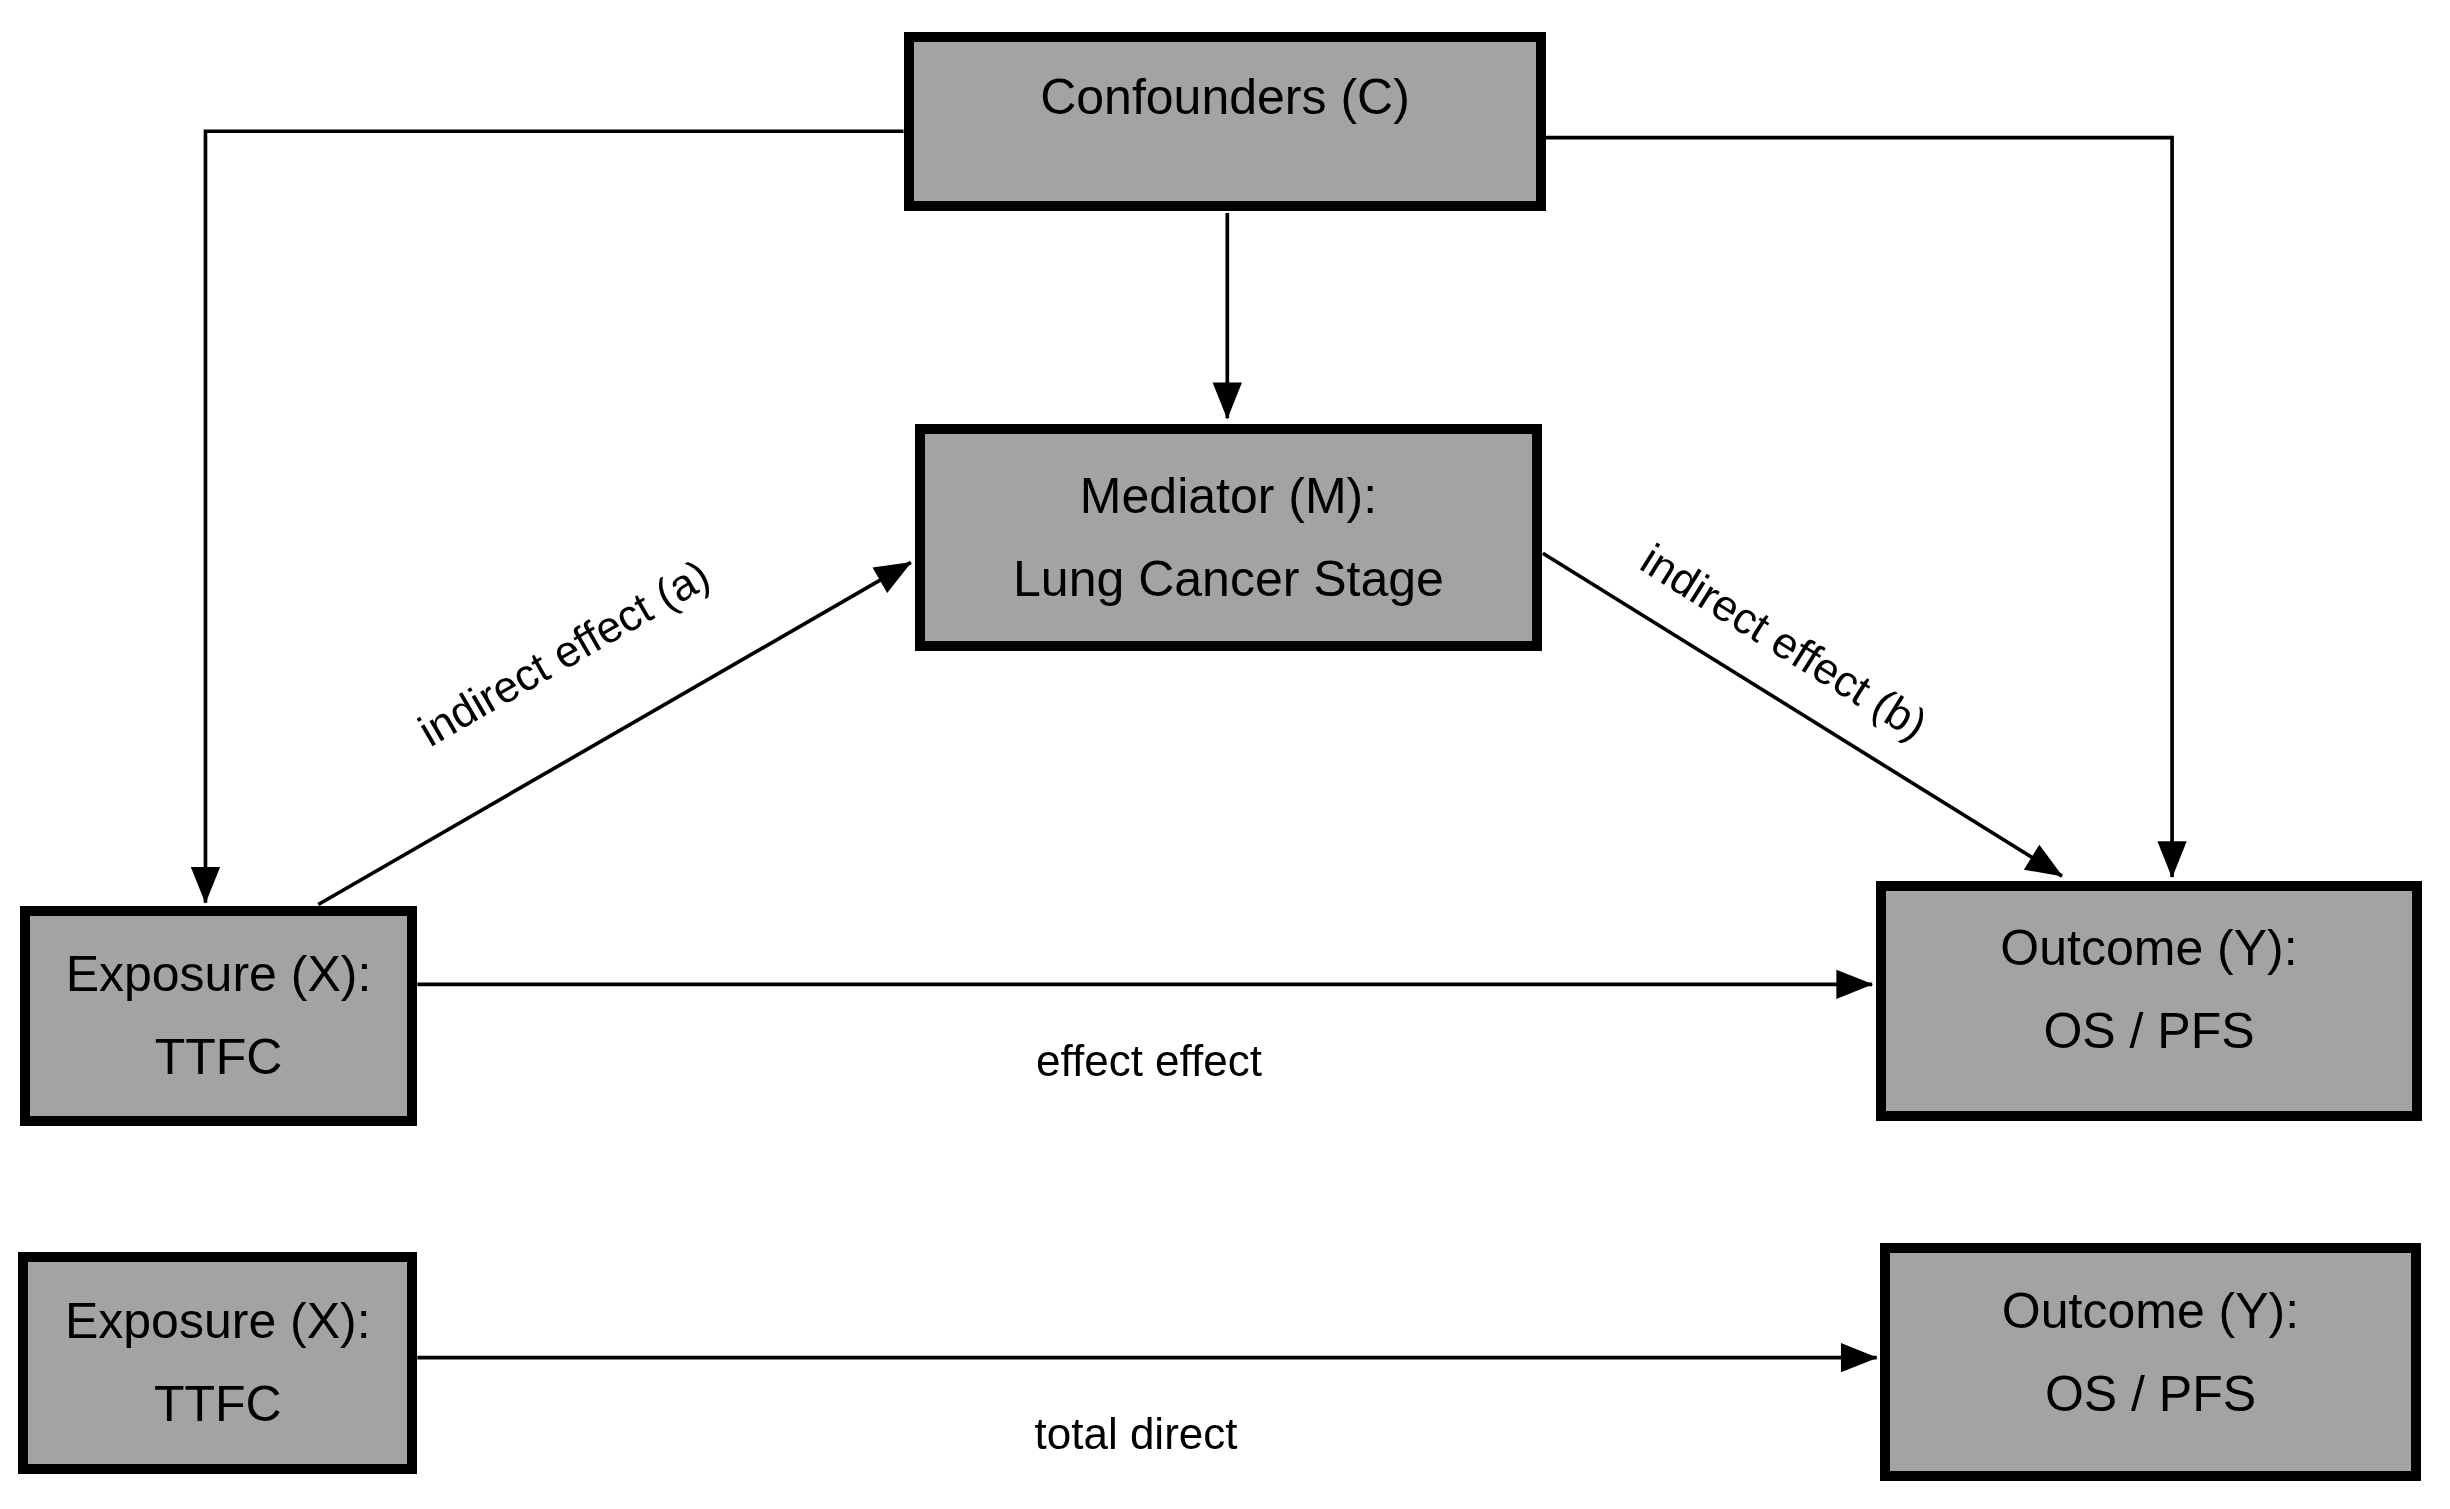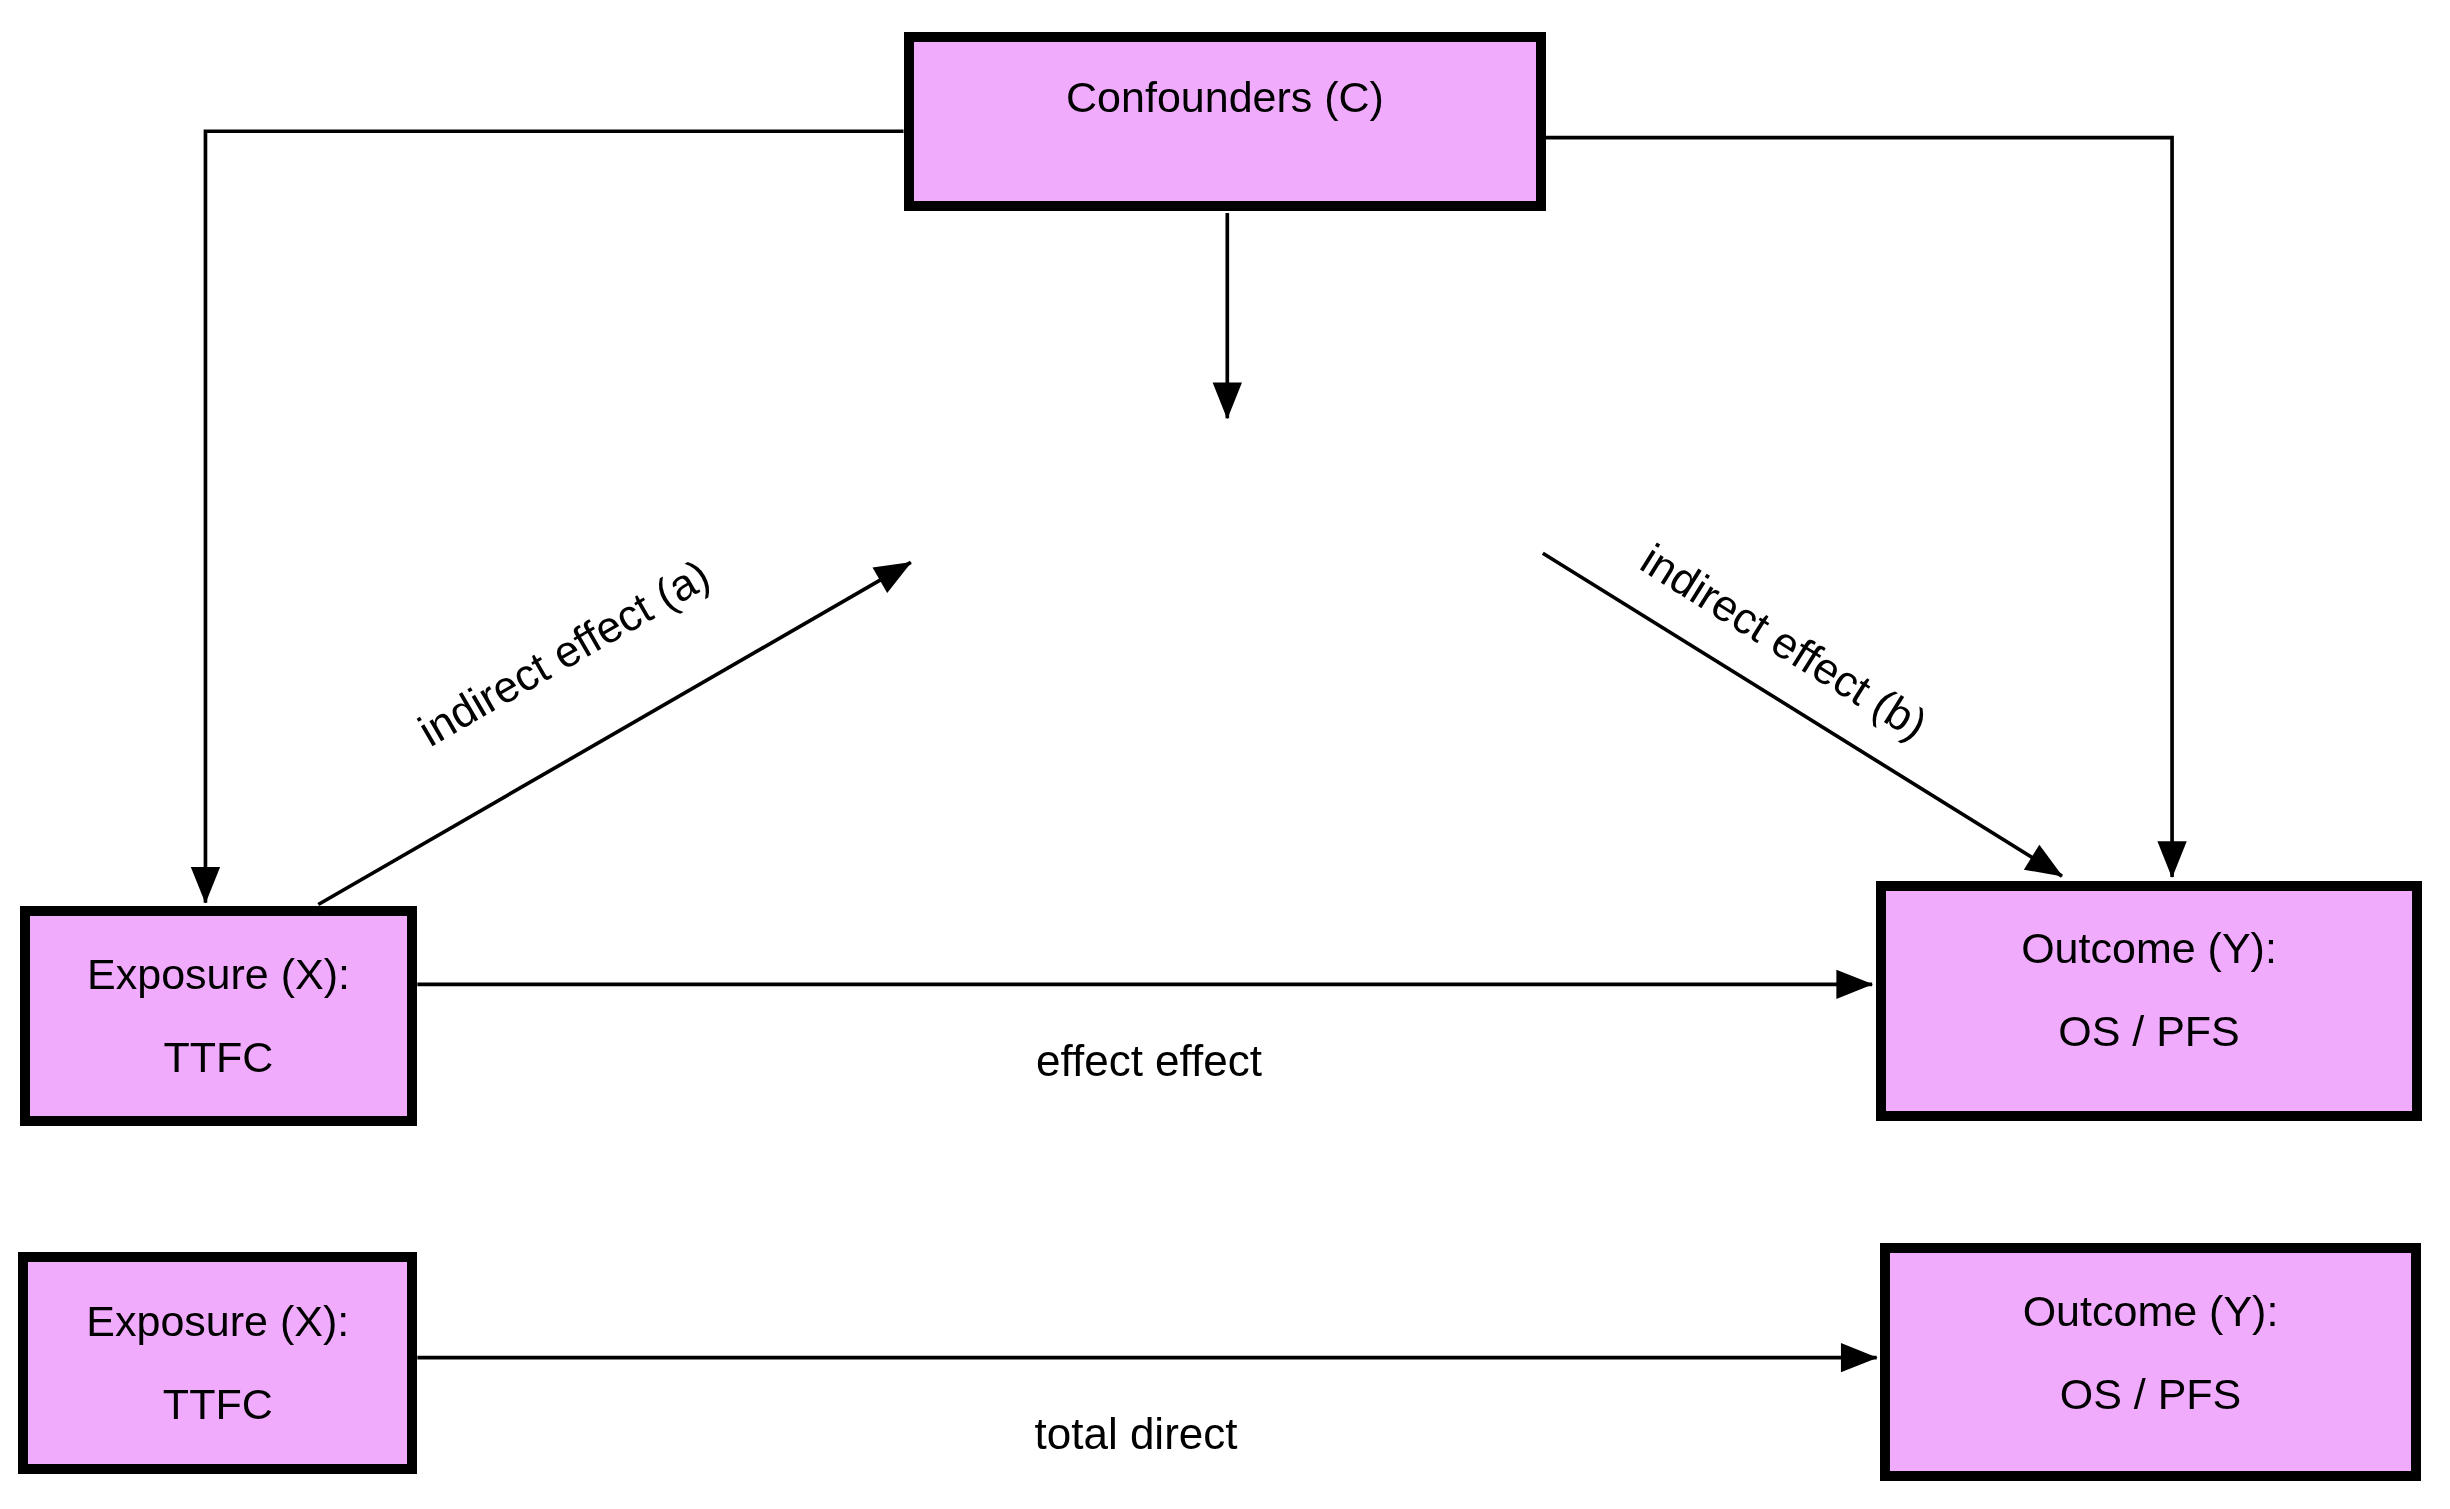--- a/index.html
+++ b/index.html
@@ -20,27 +20,27 @@
     position: absolute;
     left: 0;
     top: 0;
     width: 2450px;
     height: 1510px;
   }
   .node {
     position: absolute;
     box-sizing: border-box;
     border: 10px solid #000000;
-    background: #f0abfc;
+    background: #a3a3a3;
     display: flex;
     flex-direction: column;
     align-items: center;
     justify-content: center;
     text-align: left;
-    font-size: 43px;
+    font-size: 50px;
     line-height: 83px;
     color: #000000;
   }
   .node span { display: block; white-space: nowrap; }
 
   #confounders-box { left: 904px; top: 32px;  width: 642px; height: 179px; padding-bottom: 48px; }
   #mediator-box    { left: 915px; top: 424px; width: 627px; height: 227px; }
   #exposure-top-box    { left: 20px;   top: 906px;  width: 397px; height: 220px; }
   #outcome-top-box     { left: 1876px; top: 881px;  width: 546px; height: 240px; padding-bottom: 22px; }
   #exposure-bottom-box { left: 18.3px;   top: 1252px; width: 399px; height: 222px; }
@@ -83,20 +83,24 @@
 
     <path d="M455,1073 L2041,1073" fill="none" stroke="#000000" stroke-width="4" marker-end="url(#arrow)"></path>
 
     <path d="M455,1480 L2046,1480" fill="none" stroke="#000000" stroke-width="4" marker-end="url(#arrow)"></path>
   </svg>
 
   <div class="node" id="confounders-box">
     <span>Confounders (C)</span>
   </div>
 
+  <div class="node" id="mediator-box">
+    <span>Mediator (M):</span>
+    <span>Lung Cancer Stage</span>
+  </div>
 
   <div class="node" id="exposure-top-box">
     <span>Exposure (X):</span>
     <span>TTFC</span>
   </div>
 
   <div class="node" id="outcome-top-box">
     <span>Outcome (Y):</span>
     <span>OS / PFS</span>
   </div>

